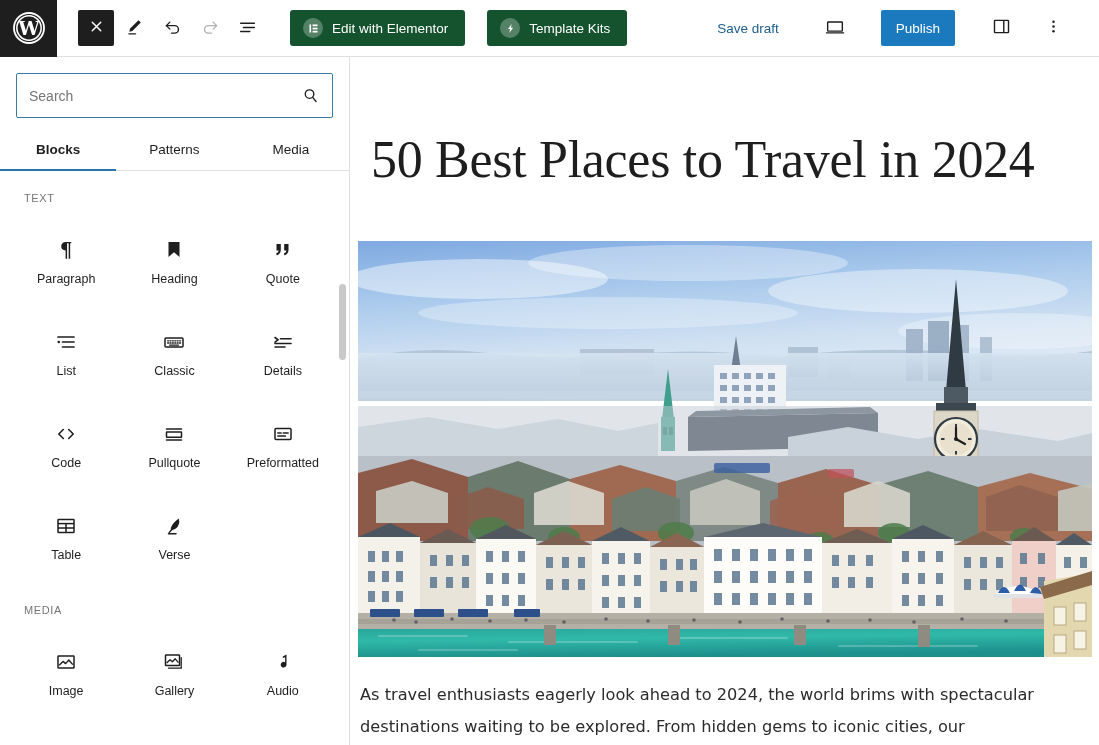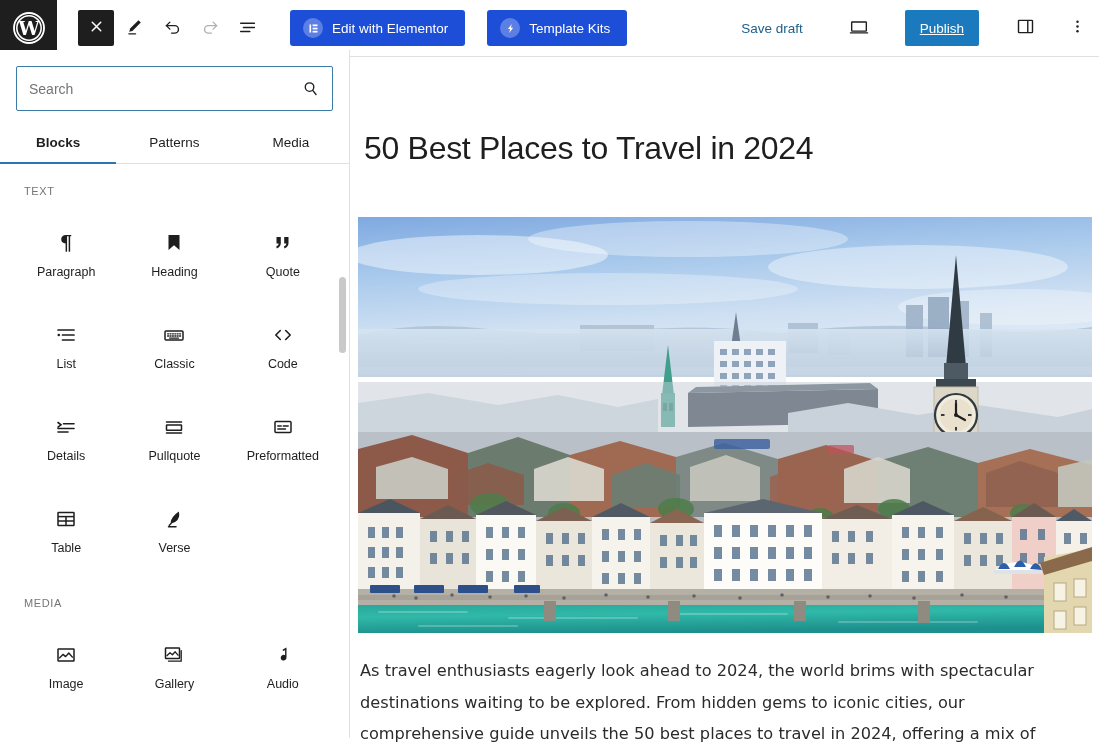--- a/index.html
+++ b/index.html
@@ -33,50 +33,49 @@
     display: flex; align-items: center; justify-content: center;
     background: transparent; border: none; border-radius: 2px;
     cursor: pointer; color: #1e1e1e;
   }
   .tb-btn.dark { background: #1e1e1e; color: #fff; }
   .tb-btn.disabled { color: #b0b0b0; cursor: default; }
 
   .plugin-btns { display: flex; align-items: center; gap: 22px; margin-left: 24px; }
   .pbtn {
     height: 36px; border-radius: 3px;
-    background: #1d4ed8; color: #fff;
+    background: #14532d; color: #fff;
     display: flex; align-items: center; gap: 9px;
     padding: 0 17px 0 13px; font-size: 13.5px; cursor: pointer;
     border: none; white-space: nowrap;
   }
   .pbtn .badge {
     width: 20px; height: 20px; border-radius: 50%;
     background: rgba(255,255,255,0.28);
     display: flex; align-items: center; justify-content: center;
     flex: 0 0 20px;
   }
 
   .right-group {
     margin-left: auto; display: flex; align-items: center;
-    gap: 16px; padding-right: 4px;
+    gap: 16px; padding-right: 28px;
   }
   .save-draft {
     color: #1d5e8c; font-size: 13.5px; background: none; border: none;
     cursor: pointer; padding: 8px 12px; margin-right: 10px;
   }
   .publish-btn {
     background: #1b79bd; color: #fff; border: none; border-radius: 2px;
     height: 36px; padding: 0 15px; font-size: 13.5px; cursor: pointer;
     margin: 0 12px;
-    text-decoration: underline;
   }
 
   
   .sidebar {
-    position: absolute; top: 50px; left: 0;
+    position: absolute; top: 57px; left: 0;
     width: 350px; height: 688px;
     background: #fff;
     border-right: 1px solid #e0e0e0;
     overflow: hidden;
   }
   .search-wrap { padding: 16px 16px 0 16px; }
   .search-box {
     position: relative; height: 45px;
     border: 1.5px solid #3a7ca5; border-radius: 2px;
     display: flex; align-items: center;
@@ -130,23 +129,23 @@
     width: 7px; height: 76px; background: #c9c9c9; border-radius: 4px;
   }
 
   
   .canvas {
     position: absolute; top: 57px; left: 351px;
     width: 748px; height: 688px;
     background: #fff; overflow: hidden;
   }
   .post-title {
-    font-family: Liberation Sans, sans-serif;
-    font-size: 32px; font-weight: 400; color: #1e1e1e;
-    padding: 72px 0 0 13px; line-height: 1.2;
+    font-family: Liberation Serif, serif;
+    font-size: 52px; font-weight: 400; color: #1e1e1e;
+    padding: 72px 0 0 20px; line-height: 1.2;
     letter-spacing: -0.3px;
   }
   .hero-wrap { padding: 50px 9px 0 7px; }
   .hero {
     width: 734px; height: 416px; position: relative; overflow: hidden;
     display: block;
   }
   .hero svg { display: block; width: 734px; height: 416px; }
 
   .body-para {
@@ -355,38 +354,38 @@
             <path d="M5.6 10.8 h1 M8 10.8 h1 M10.4 10.8 h1 M12.8 10.8 h1 M15.2 10.8 h1 M17.6 10.8 h1" stroke-width="1.3" stroke-linecap="round"></path>
             <path d="M5.6 13 h1 M8 13 h1 M10.4 13 h1 M12.8 13 h1 M15.2 13 h1 M17.6 13 h1" stroke-width="1.3" stroke-linecap="round"></path>
             <path d="M7.5 15.1 H16.5" stroke-width="1.3" stroke-linecap="round"></path>
           </svg>
         </span>
         <span class="bi-label">Classic</span>
       </div>
 
       <div class="block-item">
         <span class="bi-ico">
-          <svg width="24" height="24" viewBox="0 0 24 24" fill="none" stroke="#1e1e1e" stroke-width="1.6" stroke-linecap="round" stroke-linejoin="round">
-            <path d="M9.3 7.5 L4.8 12 L9.3 16.5"></path>
-            <path d="M14.7 7.5 L19.2 12 L14.7 16.5"></path>
-          </svg>
-        </span>
-        <span class="bi-label">Code</span>
-      </div>
-
-      <div class="block-item">
-        <span class="bi-ico">
           <svg width="24" height="24" viewBox="0 0 24 24" fill="none" stroke="#1e1e1e" stroke-width="1.6" stroke-linecap="round">
             <path d="M4 7.5 L7 9.8 L4 12.1" fill="none"></path>
             <path d="M9.5 8.7 H20"></path>
             <path d="M4 13.5 H20"></path>
             <path d="M4 17 H14"></path>
           </svg>
         </span>
         <span class="bi-label">Details</span>
+      </div>
+
+      <div class="block-item">
+        <span class="bi-ico">
+          <svg width="24" height="24" viewBox="0 0 24 24" fill="none" stroke="#1e1e1e" stroke-width="1.6" stroke-linecap="round" stroke-linejoin="round">
+            <path d="M9.3 7.5 L4.8 12 L9.3 16.5"></path>
+            <path d="M14.7 7.5 L19.2 12 L14.7 16.5"></path>
+          </svg>
+        </span>
+        <span class="bi-label">Code</span>
       </div>
 
       <div class="block-item">
         <span class="bi-ico">
           <svg width="24" height="24" viewBox="0 0 24 24" fill="none" stroke="#1e1e1e" stroke-width="1.6" stroke-linecap="round">
             <path d="M4.5 7 H19.5"></path>
             <rect x="4.5" y="10" width="15" height="5.2" rx="0.5" stroke-width="1.5"></rect>
             <path d="M4.5 18 H19.5"></path>
           </svg>
         </span>

